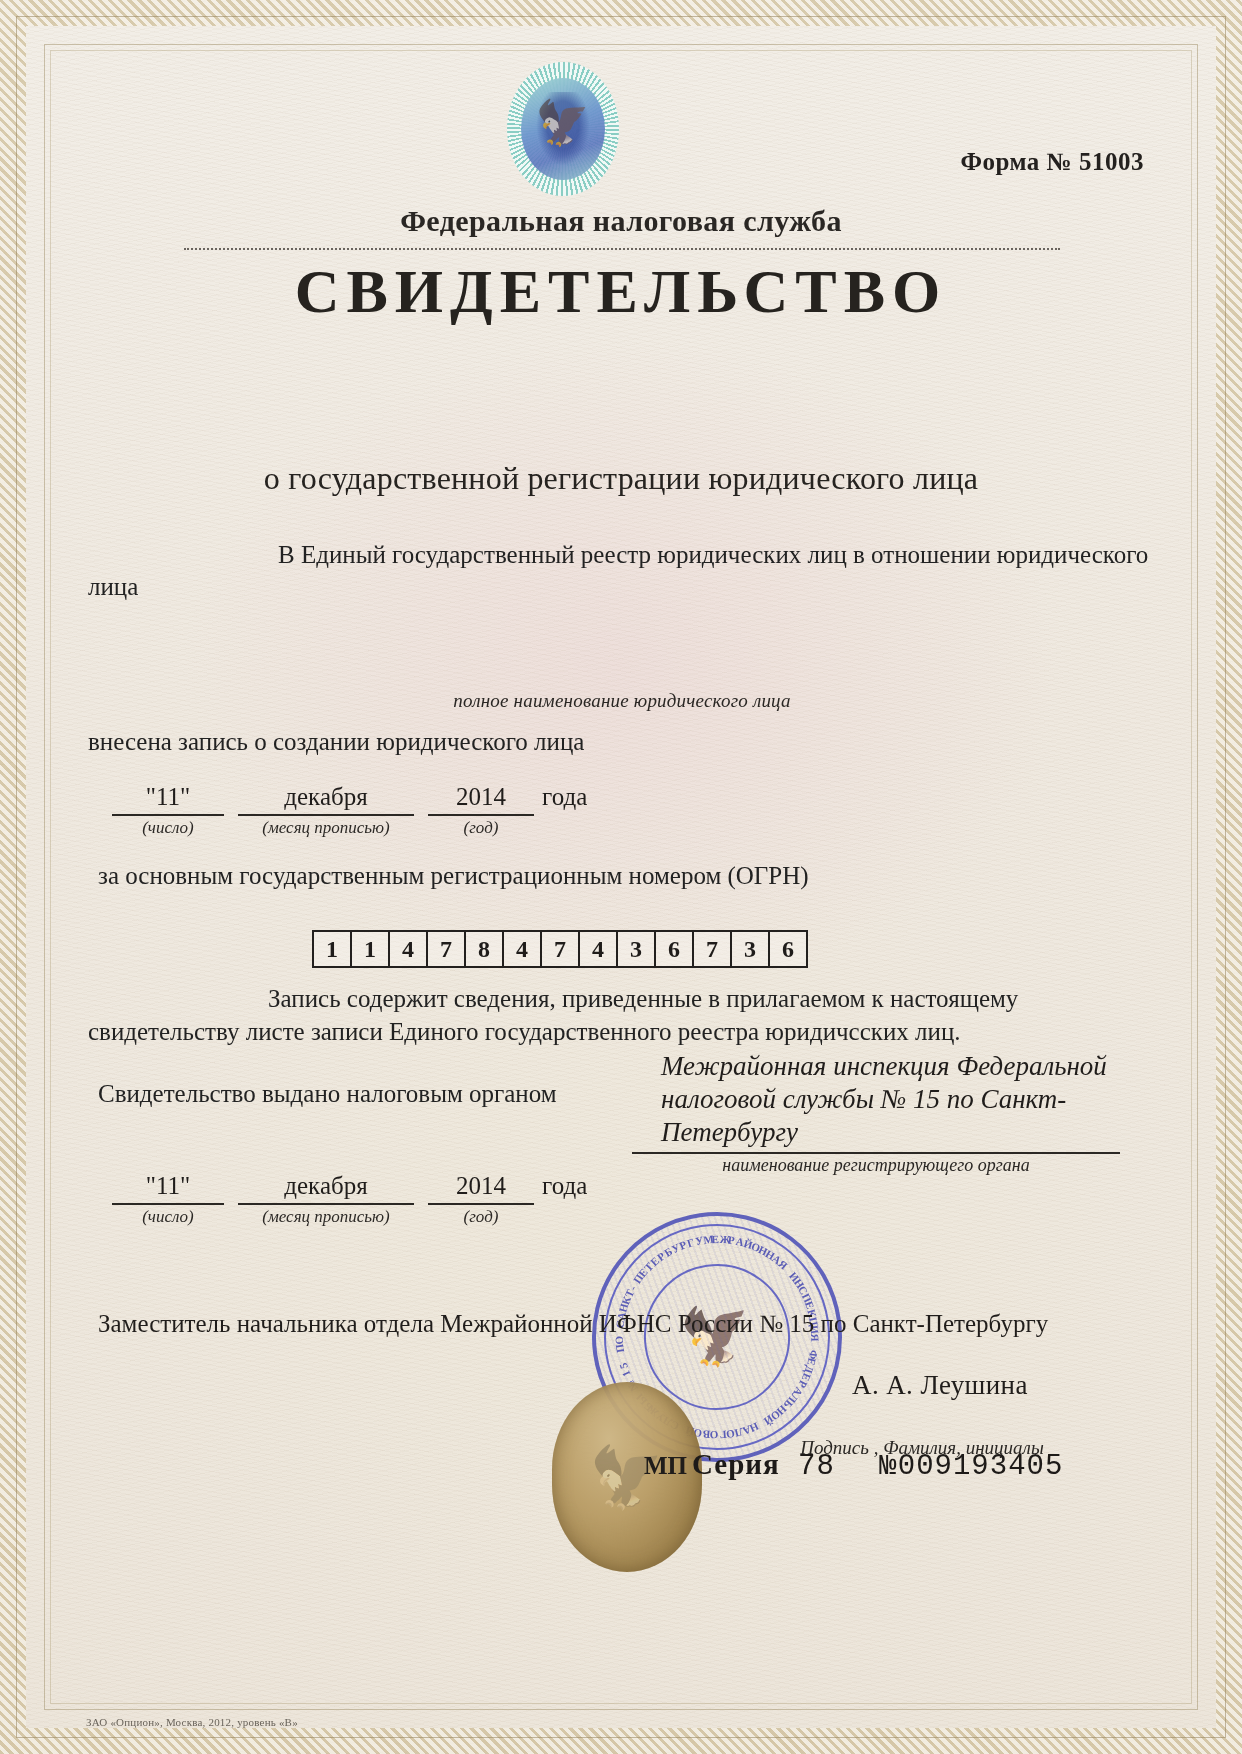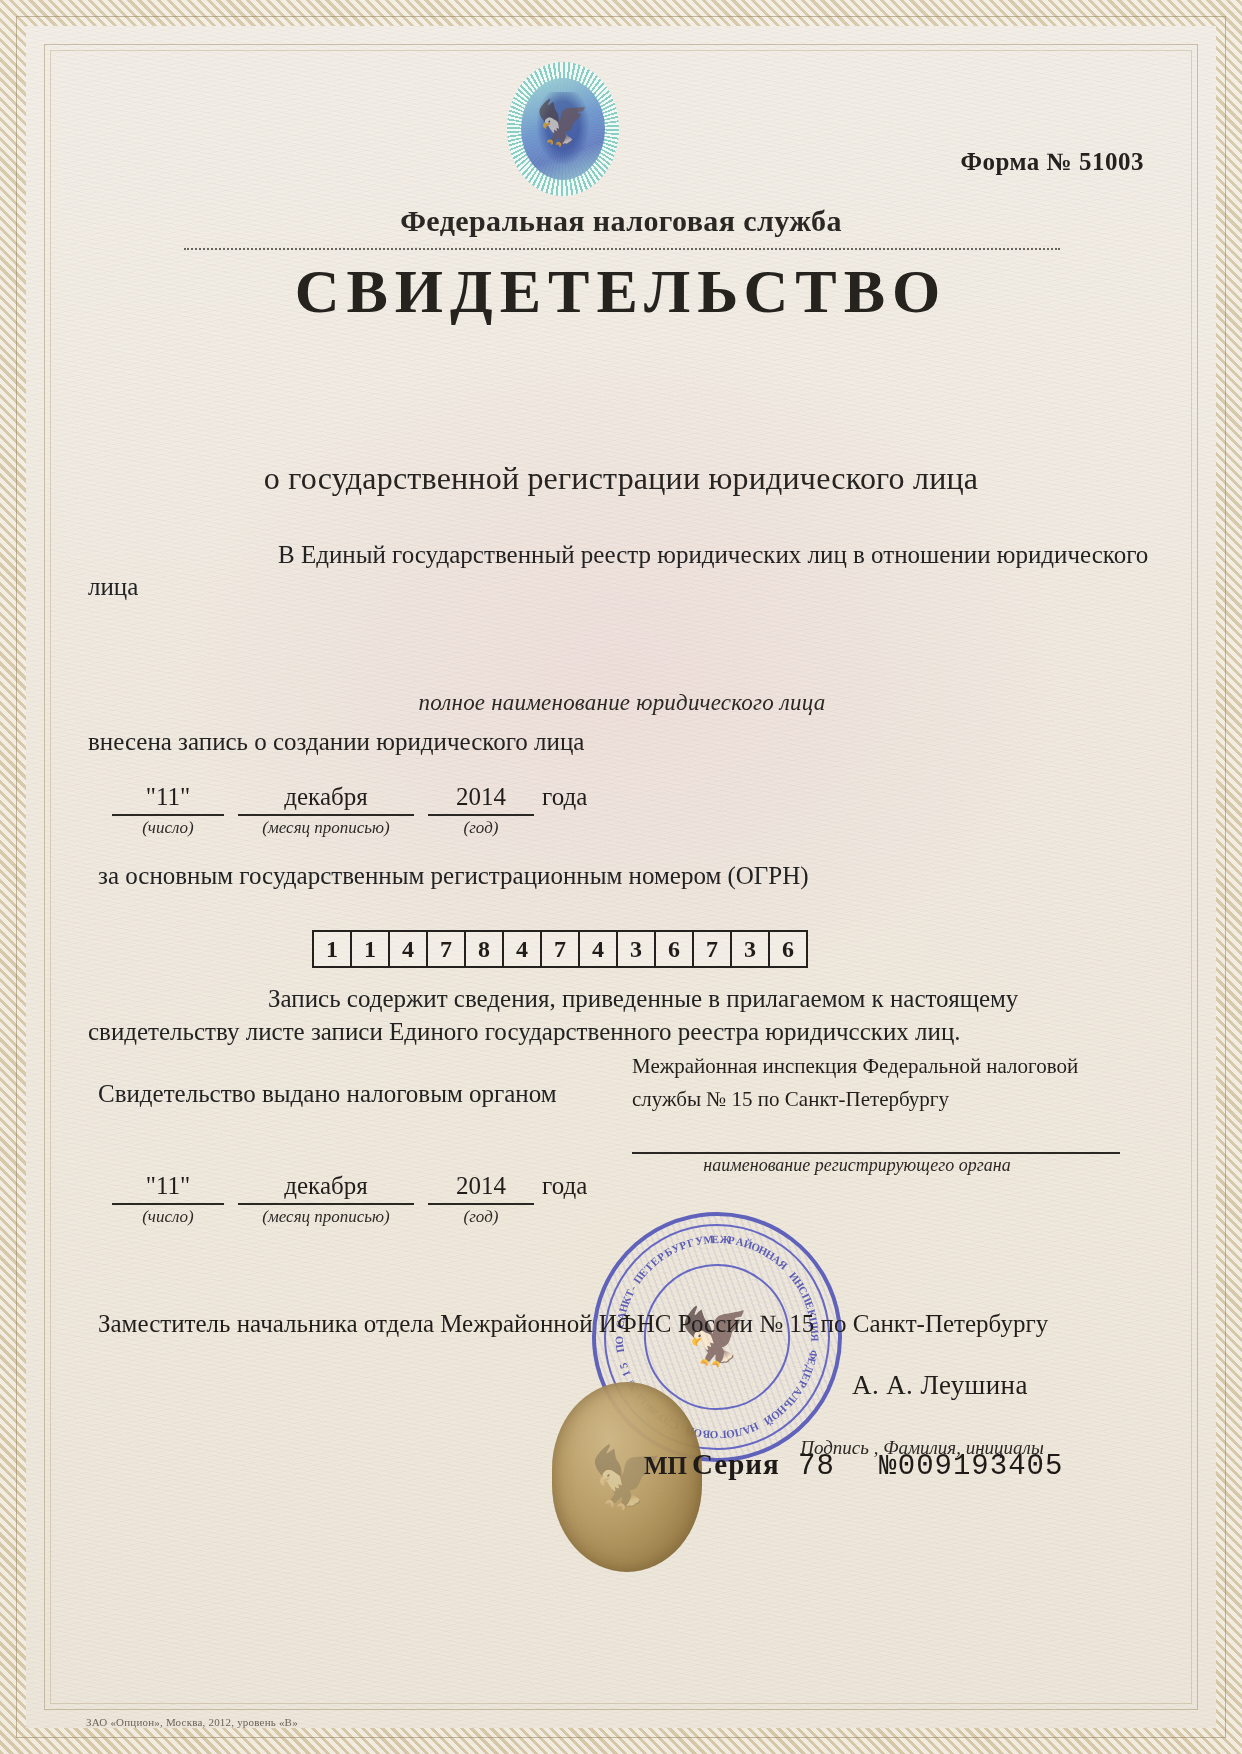--- a/index.html
+++ b/index.html
@@ -106,21 +106,21 @@
     position:absolute;left:36px;right:34px;top:553px;text-align:center;
     font-weight:bold;font-size:26px;line-height:36px;letter-spacing:0.2px;color:#201d1b;
   }
   .orgname span{
     display:inline;
     border-bottom:3px solid #2b2824;
     padding-bottom:2px;
   }
   .orgcap{
     position:absolute;left:36px;right:34px;top:638px;text-align:center;
-    font-style:italic;font-size:23px;color:#2a2724;letter-spacing:0.2px;
+    font-style:italic;font-size:19px;color:#2a2724;letter-spacing:0.2px;
   }
   .p-vnesena{left:36px;top:674px;font-size:25px;}
 
   
   .daterow{position:absolute;font-size:25px;color:#201d1b;}
   .dr1{left:60px;top:730px;}
   .dr2{left:60px;top:1119px;}
   .daterow .cell{display:inline-block;text-align:center;vertical-align:top;}
   .daterow .val{
     display:block;border-bottom:2px solid #2b2824;padding:0 6px 2px 6px;
@@ -146,29 +146,29 @@
     width:36px;height:34px;line-height:34px;text-align:center;
     font-weight:bold;font-size:24px;color:#1f1c1a;
     border-right:2px solid #23201e;
   }
   .ogrn-boxes .d:last-child{border-right:none;}
 
   .p-zapis{left:36px;right:34px;top:930px;text-indent:180px;line-height:33px;}
 
   .p-vydano{left:46px;top:1026px;font-size:25px;}
   .organ{
-    position:absolute;left:580px;top:998px;width:488px;
-    font-size:21px;line-height:33px;color:#201d1b;
+    position:absolute;left:609px;top:998px;width:488px;
+    font-size:27px;line-height:33px;color:#201d1b;font-style:italic;
   }
   .organ-rule{
     position:absolute;left:580px;top:1100px;width:488px;height:0;
     border-top:2px solid #2b2824;
   }
   .organ-cap{
-    position:absolute;left:561px;top:1103px;width:488px;text-align:center;
+    position:absolute;left:580px;top:1103px;width:488px;text-align:center;
     font-style:italic;font-size:18px;color:#2a2724;
   }
 
   .officialblock{
     position:absolute;left:46px;top:1255px;font-size:25px;line-height:33px;color:#201d1b;
   }
   .signer{
     position:absolute;left:800px;top:1318px;font-size:27px;color:#201d1b;letter-spacing:0.4px;
   }
   .sign-cap{

